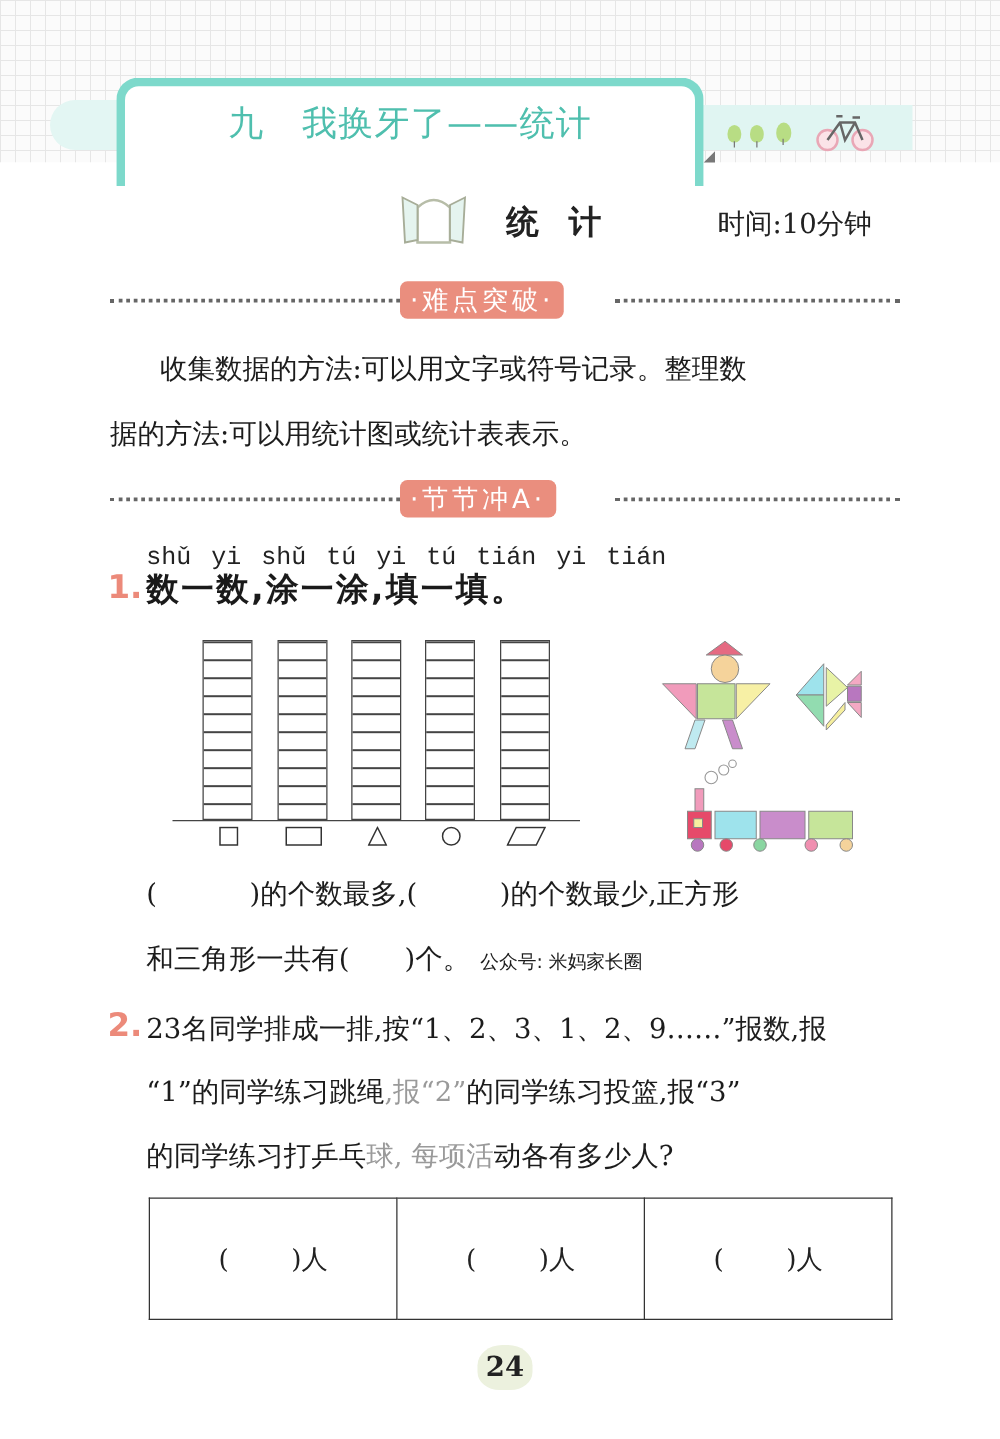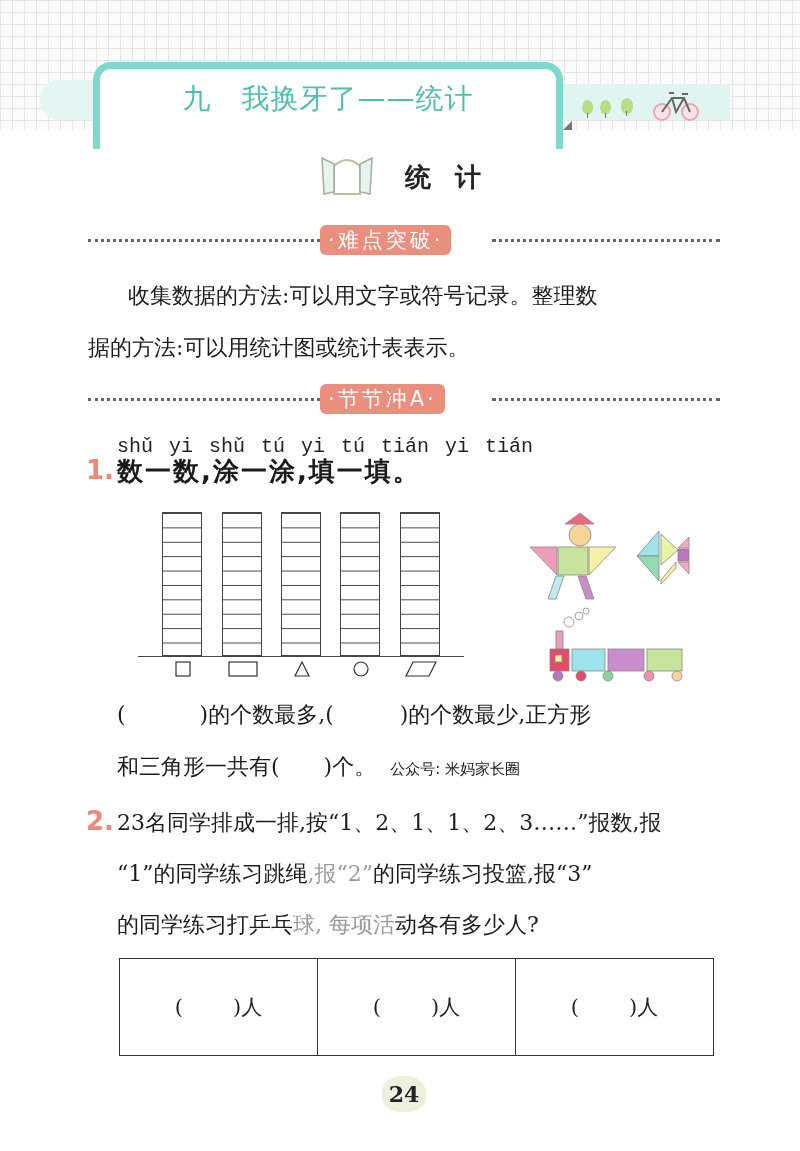--- a/index.html
+++ b/index.html
@@ -138,20 +138,21 @@
   <path d="M10 24 L20 10 L32 10 L38 24 M20 10 L24 24 L32 10 M17 5 L22 5 M30 6 L36 6" stroke="#666" stroke-width="2" fill="none"></path>
 </svg>
 
 <div class="section-head">
   <svg class="window-icon" viewBox="0 0 54 44">
     <path d="M14 42 V14 Q27 2 40 14 V42 Z" fill="#fff" stroke="#b7bda8" stroke-width="2"></path>
     <path d="M2 6 L14 12 V40 L4 42 Z" fill="#e5f4ef" stroke="#a7ad98" stroke-width="1.5"></path>
     <path d="M52 6 L40 12 V40 L50 42 Z" fill="#e5f4ef" stroke="#a7ad98" stroke-width="1.5"></path>
   </svg>
   <span class="section-title">统计</span>
+  <span class="time-label">时间:10分钟</span>
 </div>
 
 <div class="dot-row" style="top:225px">
   <div class="dot-line" style="left:0;width:232px"></div>
   <div class="pill" style="left:232px">·难点突破·</div>
   <div class="dot-line" style="left:404px;width:228px"></div>
 </div>
 
 <div class="para" style="top:270px;text-indent:40px">收集数据的方法:可以用文字或符号记录。整理数</div>
 <div class="para" style="top:322px">据的方法:可以用统计图或统计表表示。</div>
@@ -224,25 +225,25 @@
     <circle cx="88" cy="171" r="5" fill="#8ad6a1" stroke="#888" stroke-width="0.8"></circle>
     <circle cx="129" cy="171" r="5" fill="#f08fb0" stroke="#888" stroke-width="0.8"></circle>
     <circle cx="157" cy="171" r="5" fill="#f5d39b" stroke="#888" stroke-width="0.8"></circle>
   </g>
 </svg>
 
 <div class="text-line" style="top:700px">
   <span>(</span><span class="paren-gap" style="width:74px"></span><span>)的个数最多,(</span><span class="paren-gap" style="width:66px"></span><span>)的个数最少,正方形</span>
 </div>
 <div class="text-line" style="top:752px">
-  <span>和三角形一共有(</span><span class="paren-gap" style="width:44px"></span><span>)个。</span><span class="small" style="margin-left:14px">公众号: 米妈家长圈</span>
+  <span>和三角形一共有(</span><span class="paren-gap" style="width:44px"></span><span>)个。</span><span class="small" style="margin-left:8px">公众号: 米妈家长圈</span>
 </div>
 
 <div class="q-num" style="left:86px;top:806px">2.</div>
-<div class="q2-line" style="top:808px">23名同学排成一排,按“1、2、1、1、2、3……”报数,报</div>
+<div class="q2-line" style="top:808px">23名同学排成一排,按“1、2、3、1、2、9……”报数,报</div>
 <div class="q2-line" style="top:859px">
   <span>“1”的同学练习跳绳</span><span class="faded">,报“2”</span><span>的同学练习投篮,报“3”</span>
 </div>
 <div class="q2-line" style="top:910px">
   <span>的同学练习打乒乓</span><span class="faded">球, 每项活</span><span>动各有多少人?</span>
 </div>
 
 <table class="answers">
   <tbody>
   <tr>

